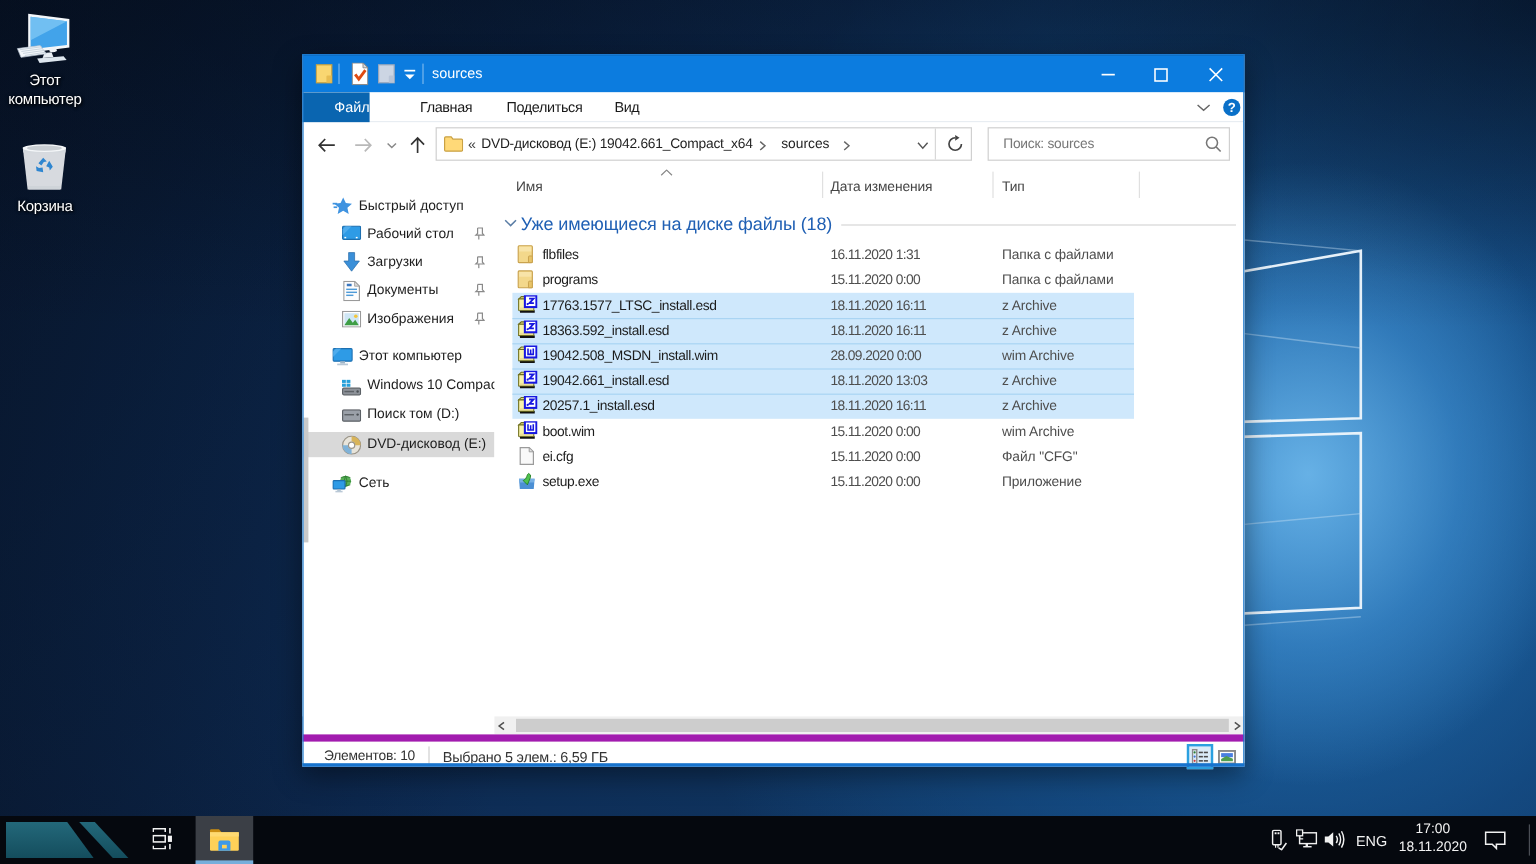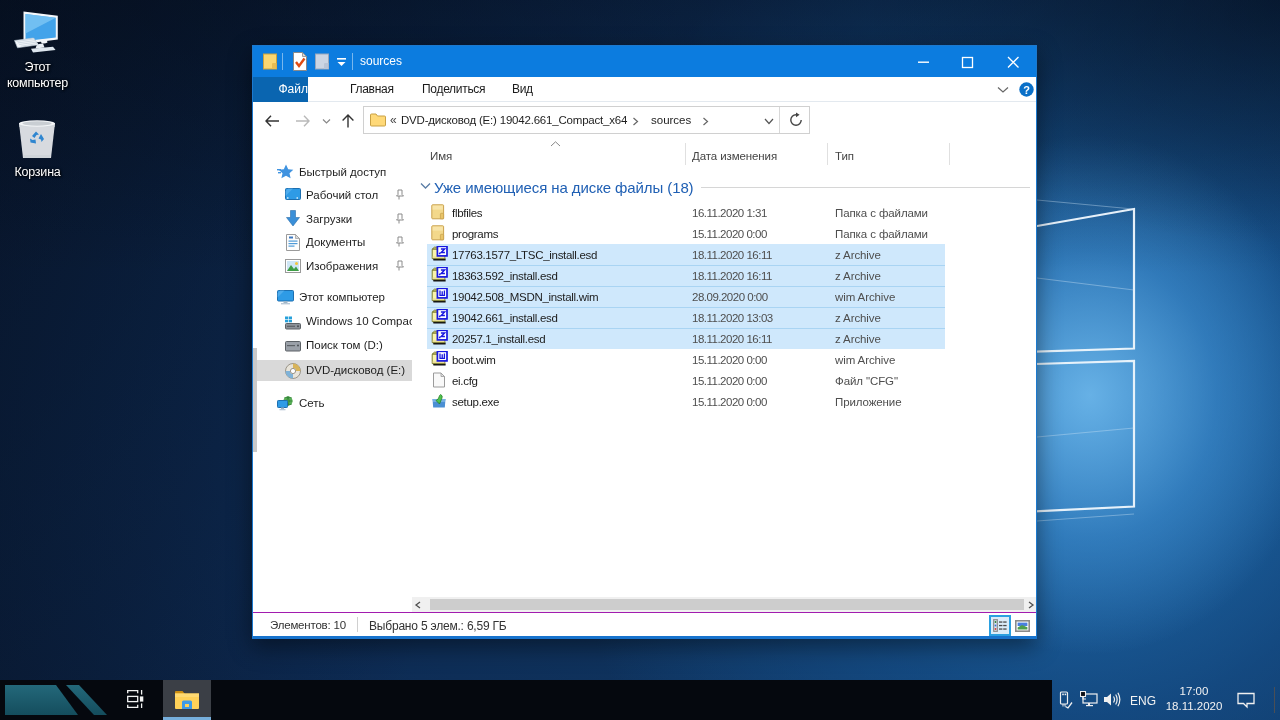--- a/index.html
+++ b/index.html
@@ -37,24 +37,24 @@
   #filearea { position:absolute; left:160px; top:0; width:625px; height:457px; }
   .colhdr { position:absolute; top:9px; font-size:11.5px; line-height:15px; color:#454545; letter-spacing:-0.1px; }
   .colsep { position:absolute; top:3px; width:1px; height:22px; background:#e0e0e0; }
   .frow { position:absolute; left:0; width:625px; height:21px; }
   .fname { position:absolute; left:40px; top:4px; font-size:11.5px; line-height:14px; color:#1c1c1c; letter-spacing:-0.3px; white-space:nowrap;}
   .fdate { position:absolute; left:280px; top:4px; font-size:11.5px; line-height:14px; color:#4e4e4e; letter-spacing:-0.5px; white-space:nowrap;}
   .ftype { position:absolute; left:423px; top:4px; font-size:11.5px; line-height:14px; color:#4e4e4e; letter-spacing:-0.1px; white-space:nowrap;}
   .ficon { position:absolute; left:19px; top:2px; }
   
   #hscroll { position:absolute; left:160px; top:552px; width:625px; height:15px; background:#f0f0f0; }
-  #statusbar { position:absolute; left:0; top:567px; width:785px; height:24px; background:#fff; border-top:1px solid #a21caf; }
+  #statusbar { position:absolute; left:0; top:567px; width:785px; height:24px; background:#fff; border-top:6px solid #a21caf; }
   #winborder { position:absolute; left:0; top:0; width:785px; height:594px; border:1px solid #1c79ce; border-bottom:3px solid #1773cd; pointer-events:none; }
   
-  #taskbar { position:absolute; left:0; top:680px; width:1052px; height:40px; background:#05080e; }
+  #taskbar { position:absolute; left:0; top:680px; width:1280px; height:40px; background:#05080e; }
   .traytext { position:absolute; color:#f2f2f2; font-size:11.5px; }
 </style>
 </head>
 <body>
 <div id="screen">
   <svg width="0" height="0" style="position:absolute">
     <defs>
       <g id="i-folder">
         <rect x="0.8" y="0.8" width="11.8" height="14" rx="0.8" fill="#f3d88b" stroke="#c9a24e" stroke-width="1"></rect>
         <rect x="1.6" y="1.6" width="10.2" height="4" fill="#f8e4a8"></rect>
@@ -186,20 +186,27 @@
         <svg class="abs" style="left:400px;top:11px" width="10" height="7">
             <path d="M1 1 L5 5.5 L9 1" fill="none" stroke="#555" stroke-width="1.2"></path>
           </svg>
         <div class="abs" style="left:415px;top:0;width:1px;height:26px;background:#d8d8d8"></div>
         <svg class="abs" style="left:424px;top:5px" width="16" height="16" viewBox="0 0 16 16">
           <path d="M13.2 8 A5.2 5.2 0 1 1 8 2.8" fill="none" stroke="#444" stroke-width="1.4"></path>
           <path d="M8 0.4 L8 5.2 L11.6 2.8 Z" fill="#444"></path>
         </svg>
       </div>
 
+      <div class="box" style="left:571px;width:202px;">
+        <div class="abs" style="left:12px;top:7px;font-size:11.5px;letter-spacing:-0.2px;color:#777">Поиск: sources</div>
+        <svg class="abs" style="left:180px;top:6px" width="15" height="15">
+          <circle cx="6" cy="6" r="4.6" fill="none" stroke="#777" stroke-width="1.3"></circle>
+          <line x1="9.4" y1="9.4" x2="13.2" y2="13.2" stroke="#777" stroke-width="1.3"></line>
+        </svg>
+      </div>
     </div>
     <div id="content">
       <div id="sidebar">
 
         <div class="abs" style="left:1px;top:220px;width:159px;height:21px;background:#d9d9d9"></div>
 
         <div class="abs" style="left:1px;top:208px;width:4px;height:104px;background:#c9c9c9"></div>
 
         <svg class="abs" style="left:25px;top:24px" width="17" height="16" viewBox="0 0 17 16">
           <path d="M9 0.5 L11.2 5.2 L16.3 5.8 L12.5 9.2 L13.6 14.3 L9 11.7 L4.4 14.3 L5.5 9.2 L1.7 5.8 L6.8 5.2 Z" fill="#3f93e0"></path>

